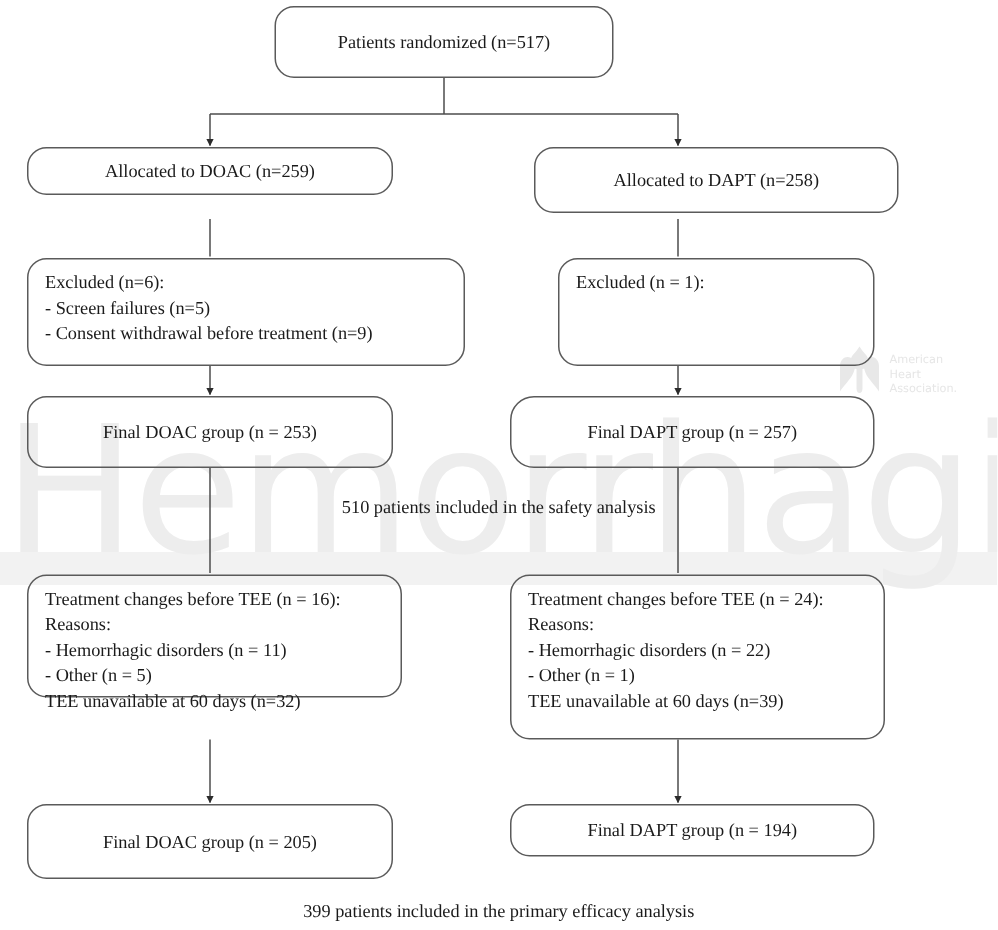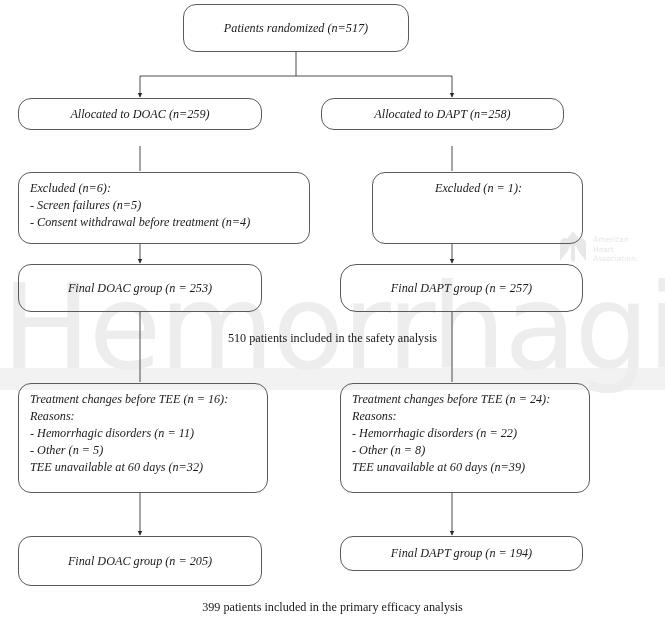--- a/index.html
+++ b/index.html
@@ -76,21 +76,20 @@
   
   .node {
     position: absolute;
     box-sizing: border-box;
     border: 1px solid #5a5a5a;
     border-radius: 13px;
     background: transparent;
     z-index: 2;
     font-size: 12.2px;
     line-height: 17px;
-    font-style: italic;
   }
   .node.center {
     display: flex;
     align-items: center;
     justify-content: center;
     text-align: center;
   }
   .node.listbox {
     padding: 7px 9px 7px 11px;
     text-align: left;
@@ -102,26 +101,26 @@
     z-index: 2;
     font-size: 12.2px;
     line-height: 16px;
     text-align: center;
     white-space: nowrap;
   }
 
   
   #node-randomized   { left:183px; top:4px;   width:226px; height:48px; }
   #node-alloc-doac   { left:18px;  top:98px;  width:244px; height:32px; }
-  #node-alloc-dapt   { left:321px; top:98px;  width:243px; height:32px; }
+  #node-alloc-dapt   { left:356px; top:98px;  width:243px; height:44px; }
   #node-excl-doac    { left:18px;  top:172px; width:292px; height:72px; }
-  #node-excl-dapt    { left:372px; top:172px; width:211px; height:72px;text-align:center; }
+  #node-excl-dapt    { left:372px; top:172px; width:211px; height:72px; }
   #node-final-doac-1 { left:18px;  top:264px; width:244px; height:48px; }
   #node-final-dapt-1 { left:340px; top:264px; width:243px; height:48px;border-radius:16px; }
-  #node-changes-doac { left:18px;  top:383px; width:250px; height:110px; }
+  #node-changes-doac { left:18px;  top:383px; width:250px; height:82px; }
   #node-changes-dapt { left:340px; top:383px; width:250px; height:110px; }
   #node-final-doac-2 { left:18px;  top:536px; width:244px; height:50px;align-items:center; }
   #node-final-dapt-2 { left:340px; top:536px; width:243px; height:35px; }
 
   #caption-safety   { left:0px; top:330px; width:665px; }
   #caption-efficacy { left:0px; top:599px; width:665px; }
 </style>
 </head>
 <body>
 
@@ -181,21 +180,21 @@
     <span class="line">Allocated to DOAC (n=259)</span>
   </div>
 
   <div class="node center" id="node-alloc-dapt">
     <span class="line">Allocated to DAPT (n=258)</span>
   </div>
 
   <div class="node listbox" id="node-excl-doac">
     <span class="line">Excluded (n=6):</span>
     <span class="line">- Screen failures (n=5)</span>
-    <span class="line">- Consent withdrawal before treatment (n=4)</span>
+    <span class="line">- Consent withdrawal before treatment (n=9)</span>
   </div>
 
   <div class="node listbox" id="node-excl-dapt">
     <span class="line">Excluded (n = 1):</span>
   </div>
 
   <div class="node center" id="node-final-doac-1">
     <span class="line">Final DOAC group (n = 253)</span>
   </div>
 
@@ -208,21 +207,21 @@
     <span class="line">Reasons:</span>
     <span class="line">- Hemorrhagic disorders (n = 11)</span>
     <span class="line">- Other (n = 5)</span>
     <span class="line">TEE unavailable at 60 days (n=32)</span>
   </div>
 
   <div class="node listbox" id="node-changes-dapt">
     <span class="line">Treatment changes before TEE (n = 24):</span>
     <span class="line">Reasons:</span>
     <span class="line">- Hemorrhagic disorders (n = 22)</span>
-    <span class="line">- Other (n = 8)</span>
+    <span class="line">- Other (n = 1)</span>
     <span class="line">TEE unavailable at 60 days (n=39)</span>
   </div>
 
   <div class="node center" id="node-final-doac-2">
     <span class="line">Final DOAC group (n = 205)</span>
   </div>
 
   <div class="node center" id="node-final-dapt-2">
     <span class="line">Final DAPT group (n = 194)</span>
   </div>

